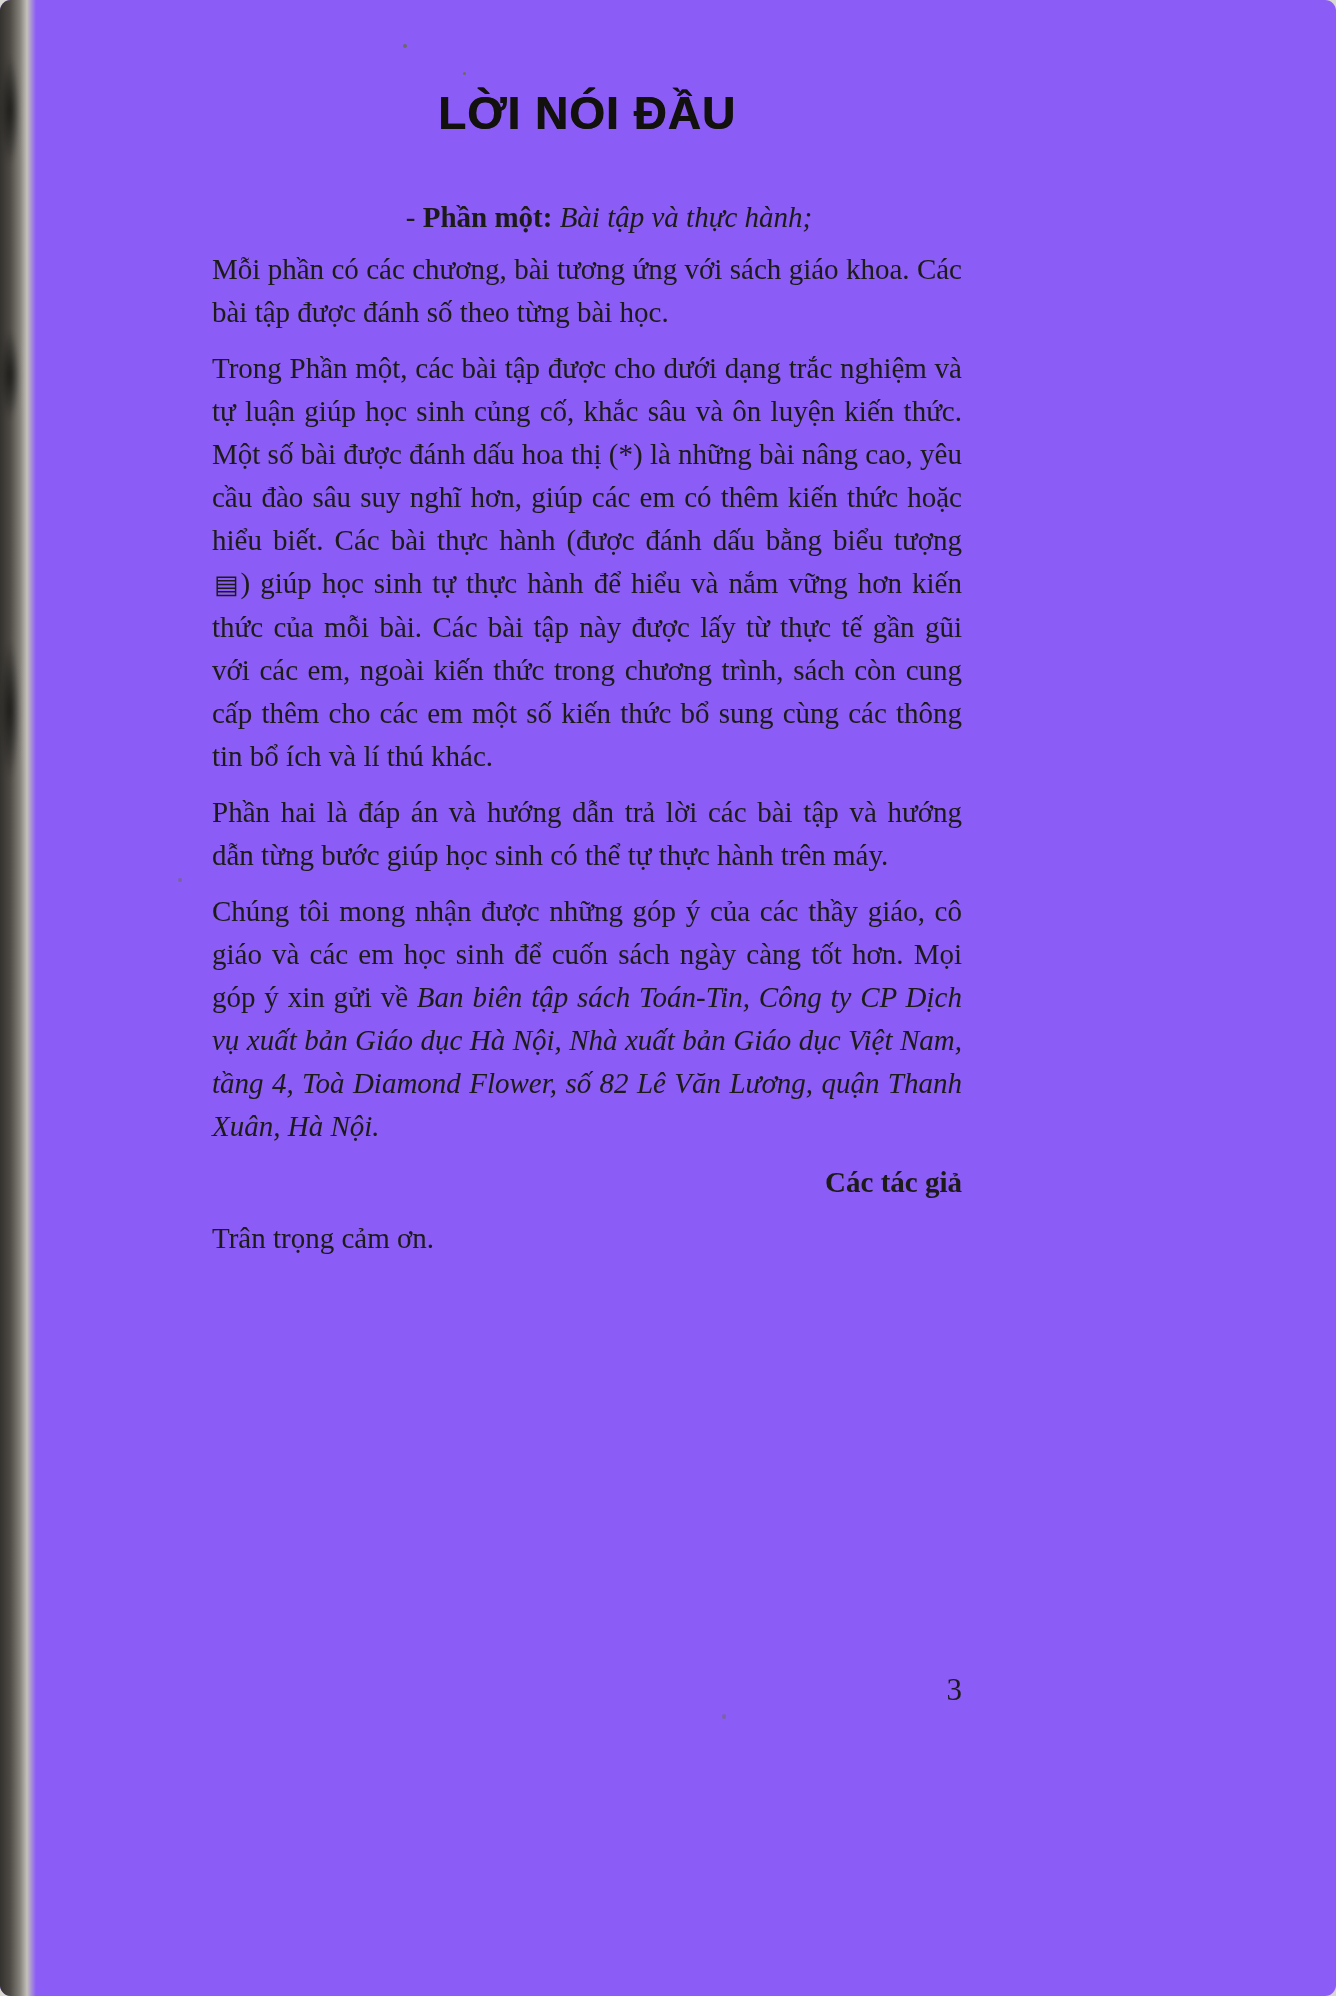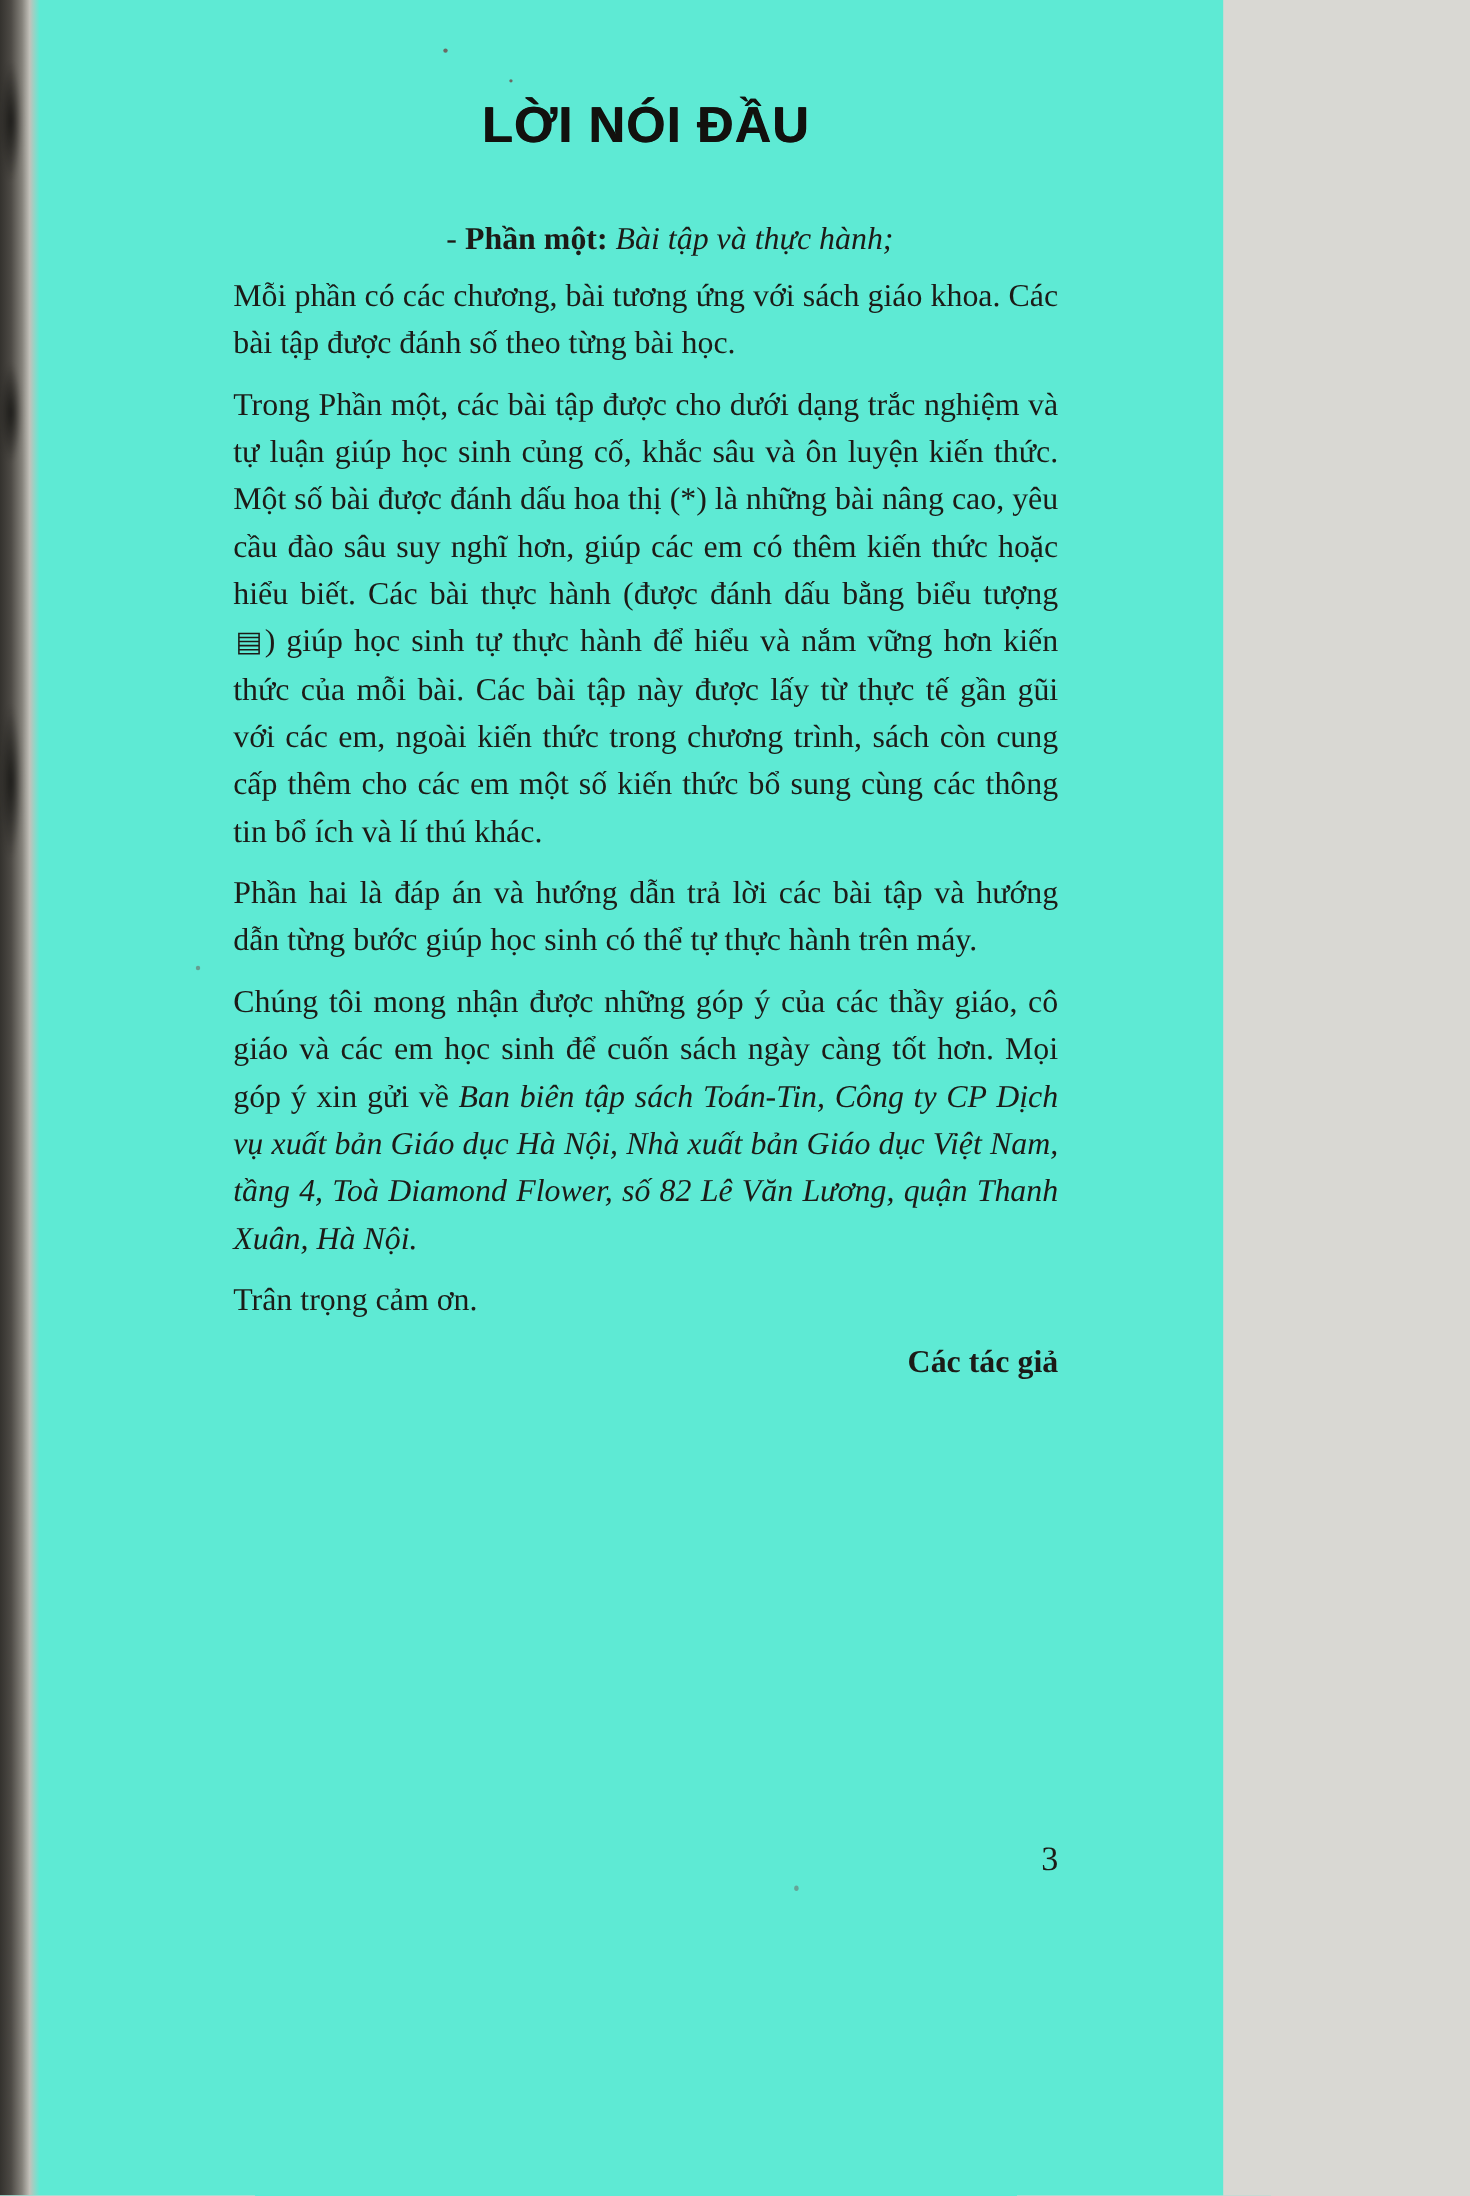--- a/index.html
+++ b/index.html
@@ -2,26 +2,27 @@
 <html><head>
 <meta charset="utf-8">
 <style>
   html, body {
     margin: 0;
     padding: 0;
     background: #d9d8d3;
   }
   .page {
     position: relative;
-    width: 1112px;
+    width: 1336px;
     height: 1996px;
-    background: #5eead4;
+    background: #8b5cf6;
     font-family: "Liberation Serif", serif;
     color: #1c1b17;
     overflow: hidden;
+    border-radius: 11px;
   }
   
   .spine {
     position: absolute;
     left: 0; top: 0; bottom: 0;
     width: 36px;
     background: linear-gradient(90deg,
       #34322e 0px, #4d4a45 10px, #85827b 20px,
       #c3c1ba 27px, rgba(251,251,248,0) 36px);
   }
@@ -117,23 +118,23 @@
 
     <p class="para">Mỗi phần có các chương, bài tương ứng với sách giáo khoa. Các bài tập được đánh số theo từng bài học.</p>
 
     <p class="para"><span>Trong Phần một, các bài tập được cho dưới dạng trắc nghiệm và tự luận giúp học sinh củng cố, khắc sâu và ôn luyện kiến thức. Một số bài được đánh dấu hoa thị (*) là những bài nâng cao, yêu cầu đào sâu suy nghĩ hơn, giúp các em có thêm kiến thức hoặc hiểu biết. Các bài thực hành (được đánh dấu bằng biểu tượng </span><span class="practice-icon">▤</span><span>) giúp học sinh tự thực hành để hiểu và nắm vững hơn kiến thức của mỗi bài. Các bài tập này được lấy từ thực tế gần gũi với các em, ngoài kiến thức trong chương trình, sách còn cung cấp thêm cho các em một số kiến thức bổ sung cùng các thông tin bổ ích và lí thú khác.</span></p>
 
     <p class="para">Phần hai là đáp án và hướng dẫn trả lời các bài tập và hướng dẫn từng bước giúp học sinh có thể tự thực hành trên máy.</p>
 
 
     <p class="para"><span>Chúng tôi mong nhận được những góp ý của các thầy giáo, cô giáo và các em học sinh để cuốn sách ngày càng tốt hơn. Mọi góp ý xin gửi về </span><i>Ban biên tập sách Toán-Tin, Công ty CP Dịch vụ xuất bản Giáo dục Hà Nội, Nhà xuất bản Giáo dục Việt Nam, tầng 4, Toà Diamond Flower, số 82 Lê Văn Lương, quận Thanh Xuân, Hà Nội.</i></p>
 
+    <p class="para signature"><b>Các tác giả</b></p>
+
     <p class="para">Trân trọng cảm ơn.</p>
-
-    <p class="para signature"><b>Các tác giả</b></p>
 
   </div>
 
   <div class="page-number">3</div>
 
   <div class="speck speck1"></div>
   <div class="speck speck2"></div>
   <div class="speck speck3"></div>
   <div class="speck speck4"></div>
 

